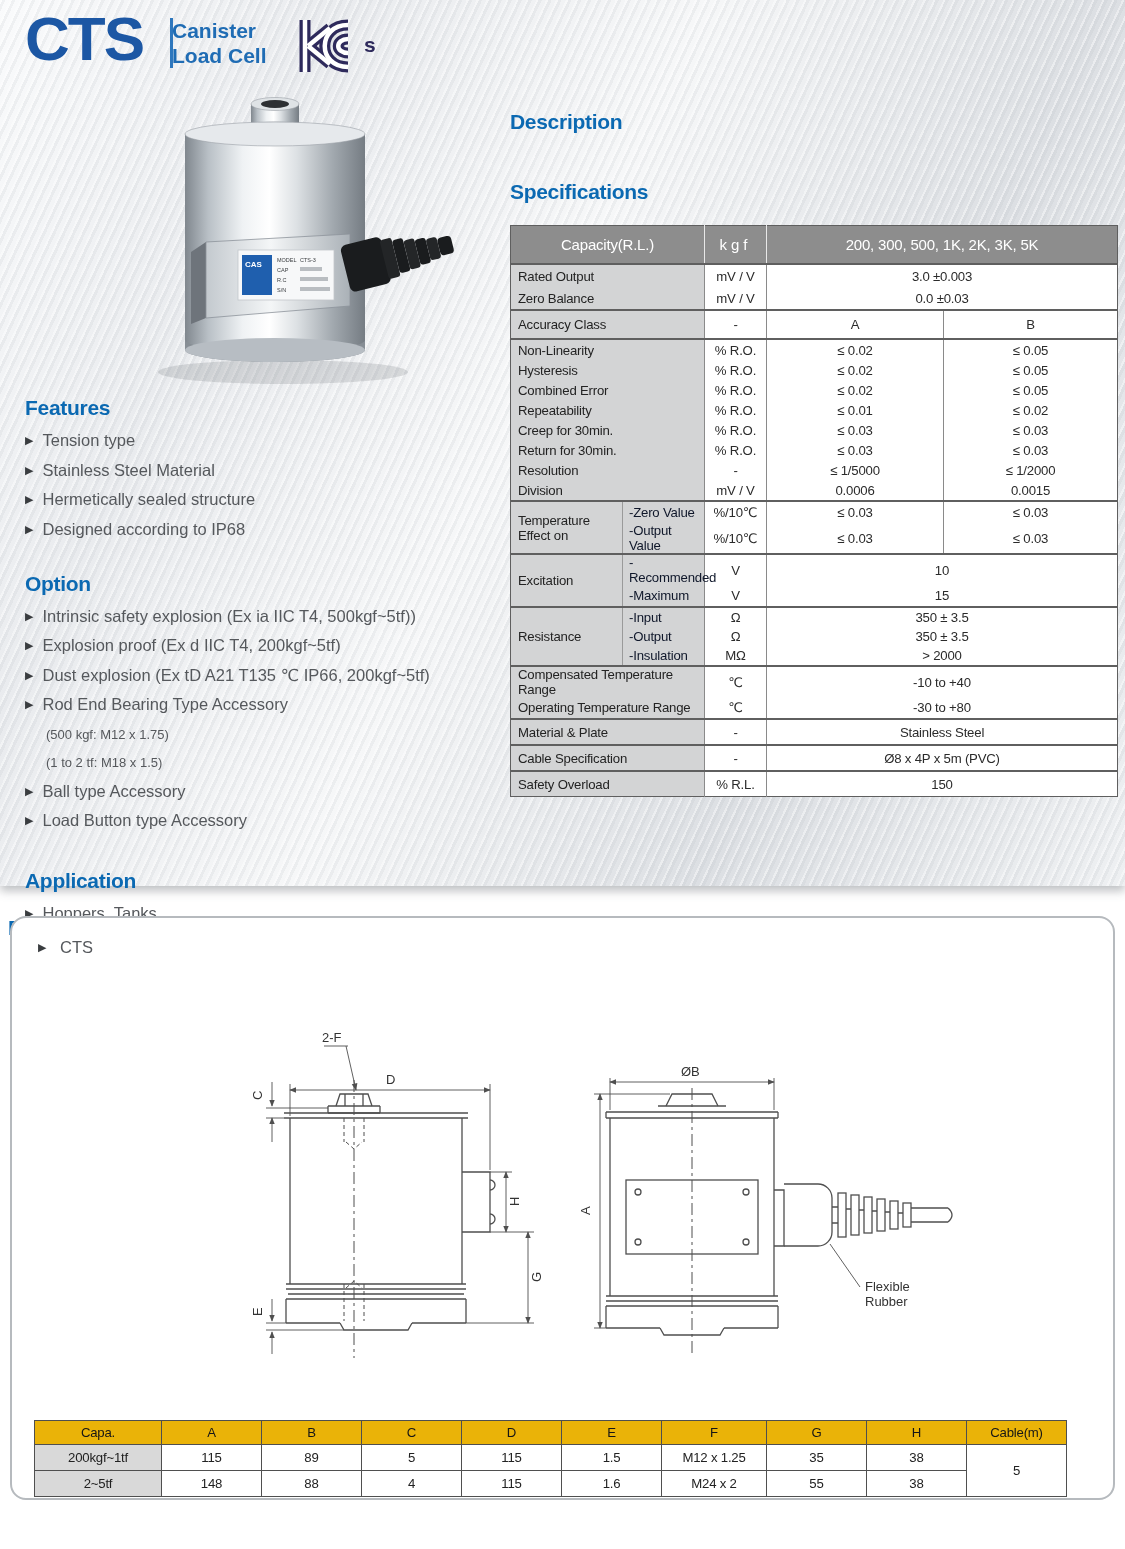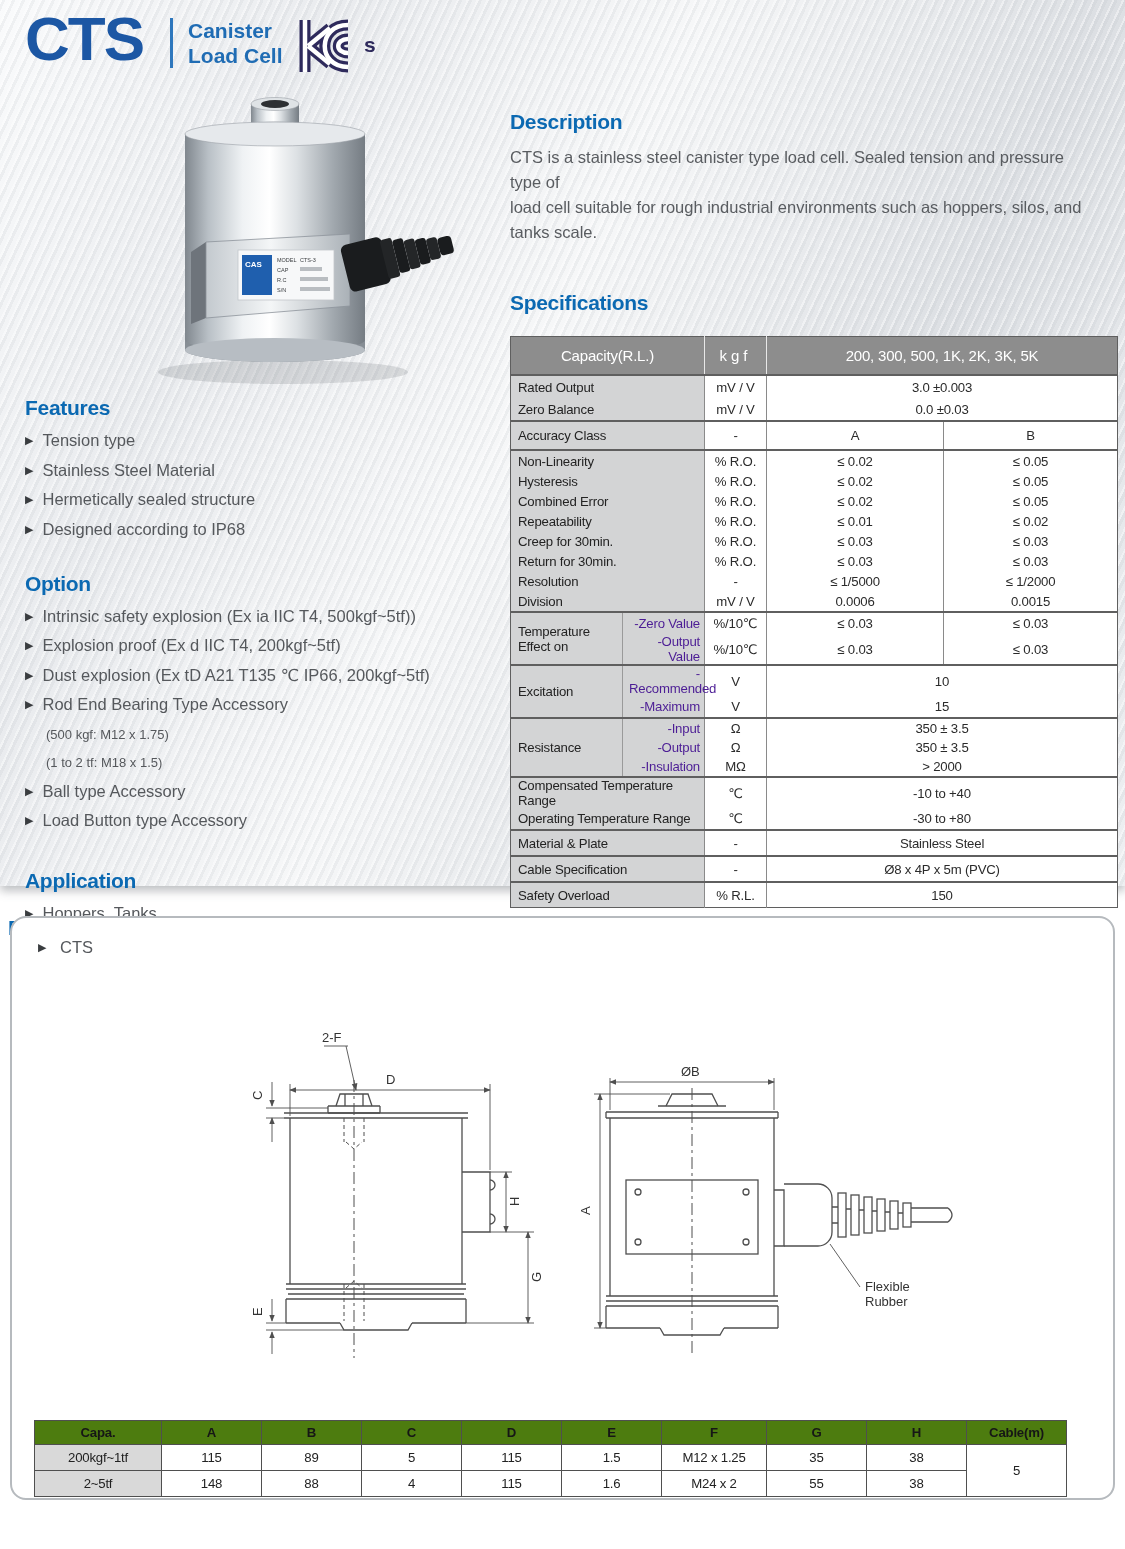--- a/index.html
+++ b/index.html
@@ -7,21 +7,21 @@
         font-family:"Liberation Sans","DejaVu Sans",sans-serif;color:#333;padding-left:24px;}
   
   .banner{position:absolute;left:0;top:0;width:1125px;height:886px;
     background:
       repeating-linear-gradient(115deg, rgba(255,255,255,.40) 0 2px, rgba(176,182,188,.14) 2px 5px, rgba(255,255,255,0) 5px 9px),
       linear-gradient(115deg,#fafbfc 0%,#e9ebee 22%,#f6f7f8 46%,#dcdfe3 72%,#eef0f2 100%);
     box-shadow:0 5px 9px rgba(110,116,122,.45);}
   
   .brand-cts{position:absolute;left:25px;top:6px;font-size:62px;font-weight:bold;color:#1c57a4;letter-spacing:-2px;line-height:1.05;}
   .brand-divider{position:absolute;left:170px;top:18px;width:3px;height:50px;background:#2e77bd;}
-  .brand-sub{position:absolute;left:188px;top:18px;font-size:21px;font-weight:bold;color:#1f6cb4;line-height:1.2;}
+  .brand-sub{position:absolute;left:172px;top:18px;font-size:21px;font-weight:bold;color:#1f6cb4;line-height:1.2;}
   .kc-wrap{position:absolute;left:294px;top:16px;}
   
   .sec-h{font-size:21px;font-weight:bold;color:#0b69b2;margin:0;letter-spacing:-0.3px;}
   
   .left-col{position:absolute;left:25px;top:396px;width:472px;}
   .blist{list-style:none;margin:10px 0 0 0;padding:0;}
   .blist li{font-size:16.5px;color:#55585c;margin:0 0 9px 0;line-height:1.25;}
   .blt{color:#3a3d40;font-size:11px;margin-right:9px;position:relative;top:-2px;}
   .subln{margin:12px 0 7px 21px;font-size:13px;color:#55585c;}
   .gap1{margin-top:32px;} .gap2{margin-top:38px;}
@@ -31,37 +31,37 @@
   .spec-title{margin-top:46px;}
   
   table.spec{border-collapse:collapse;table-layout:fixed;width:607px;margin-top:21px;
     font-size:13.2px;color:#2b2b2b;border:1px solid #5f5f5f;letter-spacing:-0.2px;}
   .spec th,.spec td{padding:0 4px;font-weight:normal;}
   .spec thead th{background:#8d8d8d;color:#fff;height:37px;font-size:15px;text-align:center;}
   .spec thead th.bl{border-left:1px solid #e8e8e8;}
   .spec thead th.kgf{letter-spacing:4px;}
   .spec tbody{border-top:2px solid #5f5f5f;}
   .spec .lbl{background:#d3d4d5;text-align:left;padding-left:7px;color:#232323;}
-  .spec .sub{background:#d3d4d5;text-align:right;padding-left:6px;border-left:1px solid #9a9a9a;color:#4c1d95;}
+  .spec .sub{background:#d3d4d5;text-align:left;padding-left:6px;border-left:1px solid #9a9a9a;color:#0f172a;}
   .spec .u,.spec .v{text-align:center;border-left:1px solid #8a8a8a;background:#fff;}
   .t-rz td{height:22px;} .t-acc td{height:27px;} .t-perf td{height:20px;}
   .t-tmp td{height:21px;} .t-exc td{height:21px;} .t-res td{height:19px;}
   .t-rng td{height:21px;} .t-one td{height:24px;}
   
   .dim-title{position:absolute;left:8px;top:916px;}
   .dim-box{position:absolute;left:10px;top:916px;width:1101px;height:580px;background:#fff;
     border:2px solid #b6babe;border-radius:16px;}
   .cts-row{position:absolute;left:26px;top:20px;font-size:16.5px;color:#55585c;}
   .draw{position:absolute;}
   .d-left{left:232px;top:100px;}
   .d-right{left:568px;top:126px;}
   
   table.dimtab{position:absolute;left:22px;top:502px;border-collapse:collapse;table-layout:fixed;
     width:1032px;font-size:13.2px;color:#222;letter-spacing:-0.2px;}
-  .dimtab th{background:#4d7c0f;color:#161616;font-weight:bold;height:21px;border:1px solid #4f4f4f;}
+  .dimtab th{background:#eab308;color:#161616;font-weight:normal;height:21px;border:1px solid #4f4f4f;}
   .dimtab td{height:23px;text-align:center;border:1px solid #4f4f4f;background:#fff;}
   .dimtab td.capa{background:#d9d9d9;}
   svg text{font-family:"Liberation Sans","DejaVu Sans",sans-serif;}
 </style>
 </head>
 <body>
 
 <div class="page">
 
   <div class="banner">
@@ -171,24 +171,20 @@
       </ul>
 
       <h3 class="sec-h gap2">Application</h3>
       <ul class="blist">
         <li><span class="blt">▶</span><span>Hoppers, Tanks</span></li>
       </ul>
     </div>
 
     <div class="right-col">
       <h3 class="sec-h">Description</h3>
-      <p class="desc-p">
-        <span>CTS is a stainless steel canister type load cell. Sealed tension and pressure type of</span><br>
-        <span>load cell suitable for rough industrial environments such as hoppers, silos, and tanks scale.</span>
-      </p>
 
       <h3 class="sec-h spec-title">Specifications</h3>
 
       <table class="spec">
         <colgroup>
             <col style="width:112px">
             <col style="width:82px">
             <col style="width:62px">
             <col style="width:177px">
             <col style="width:174px">

